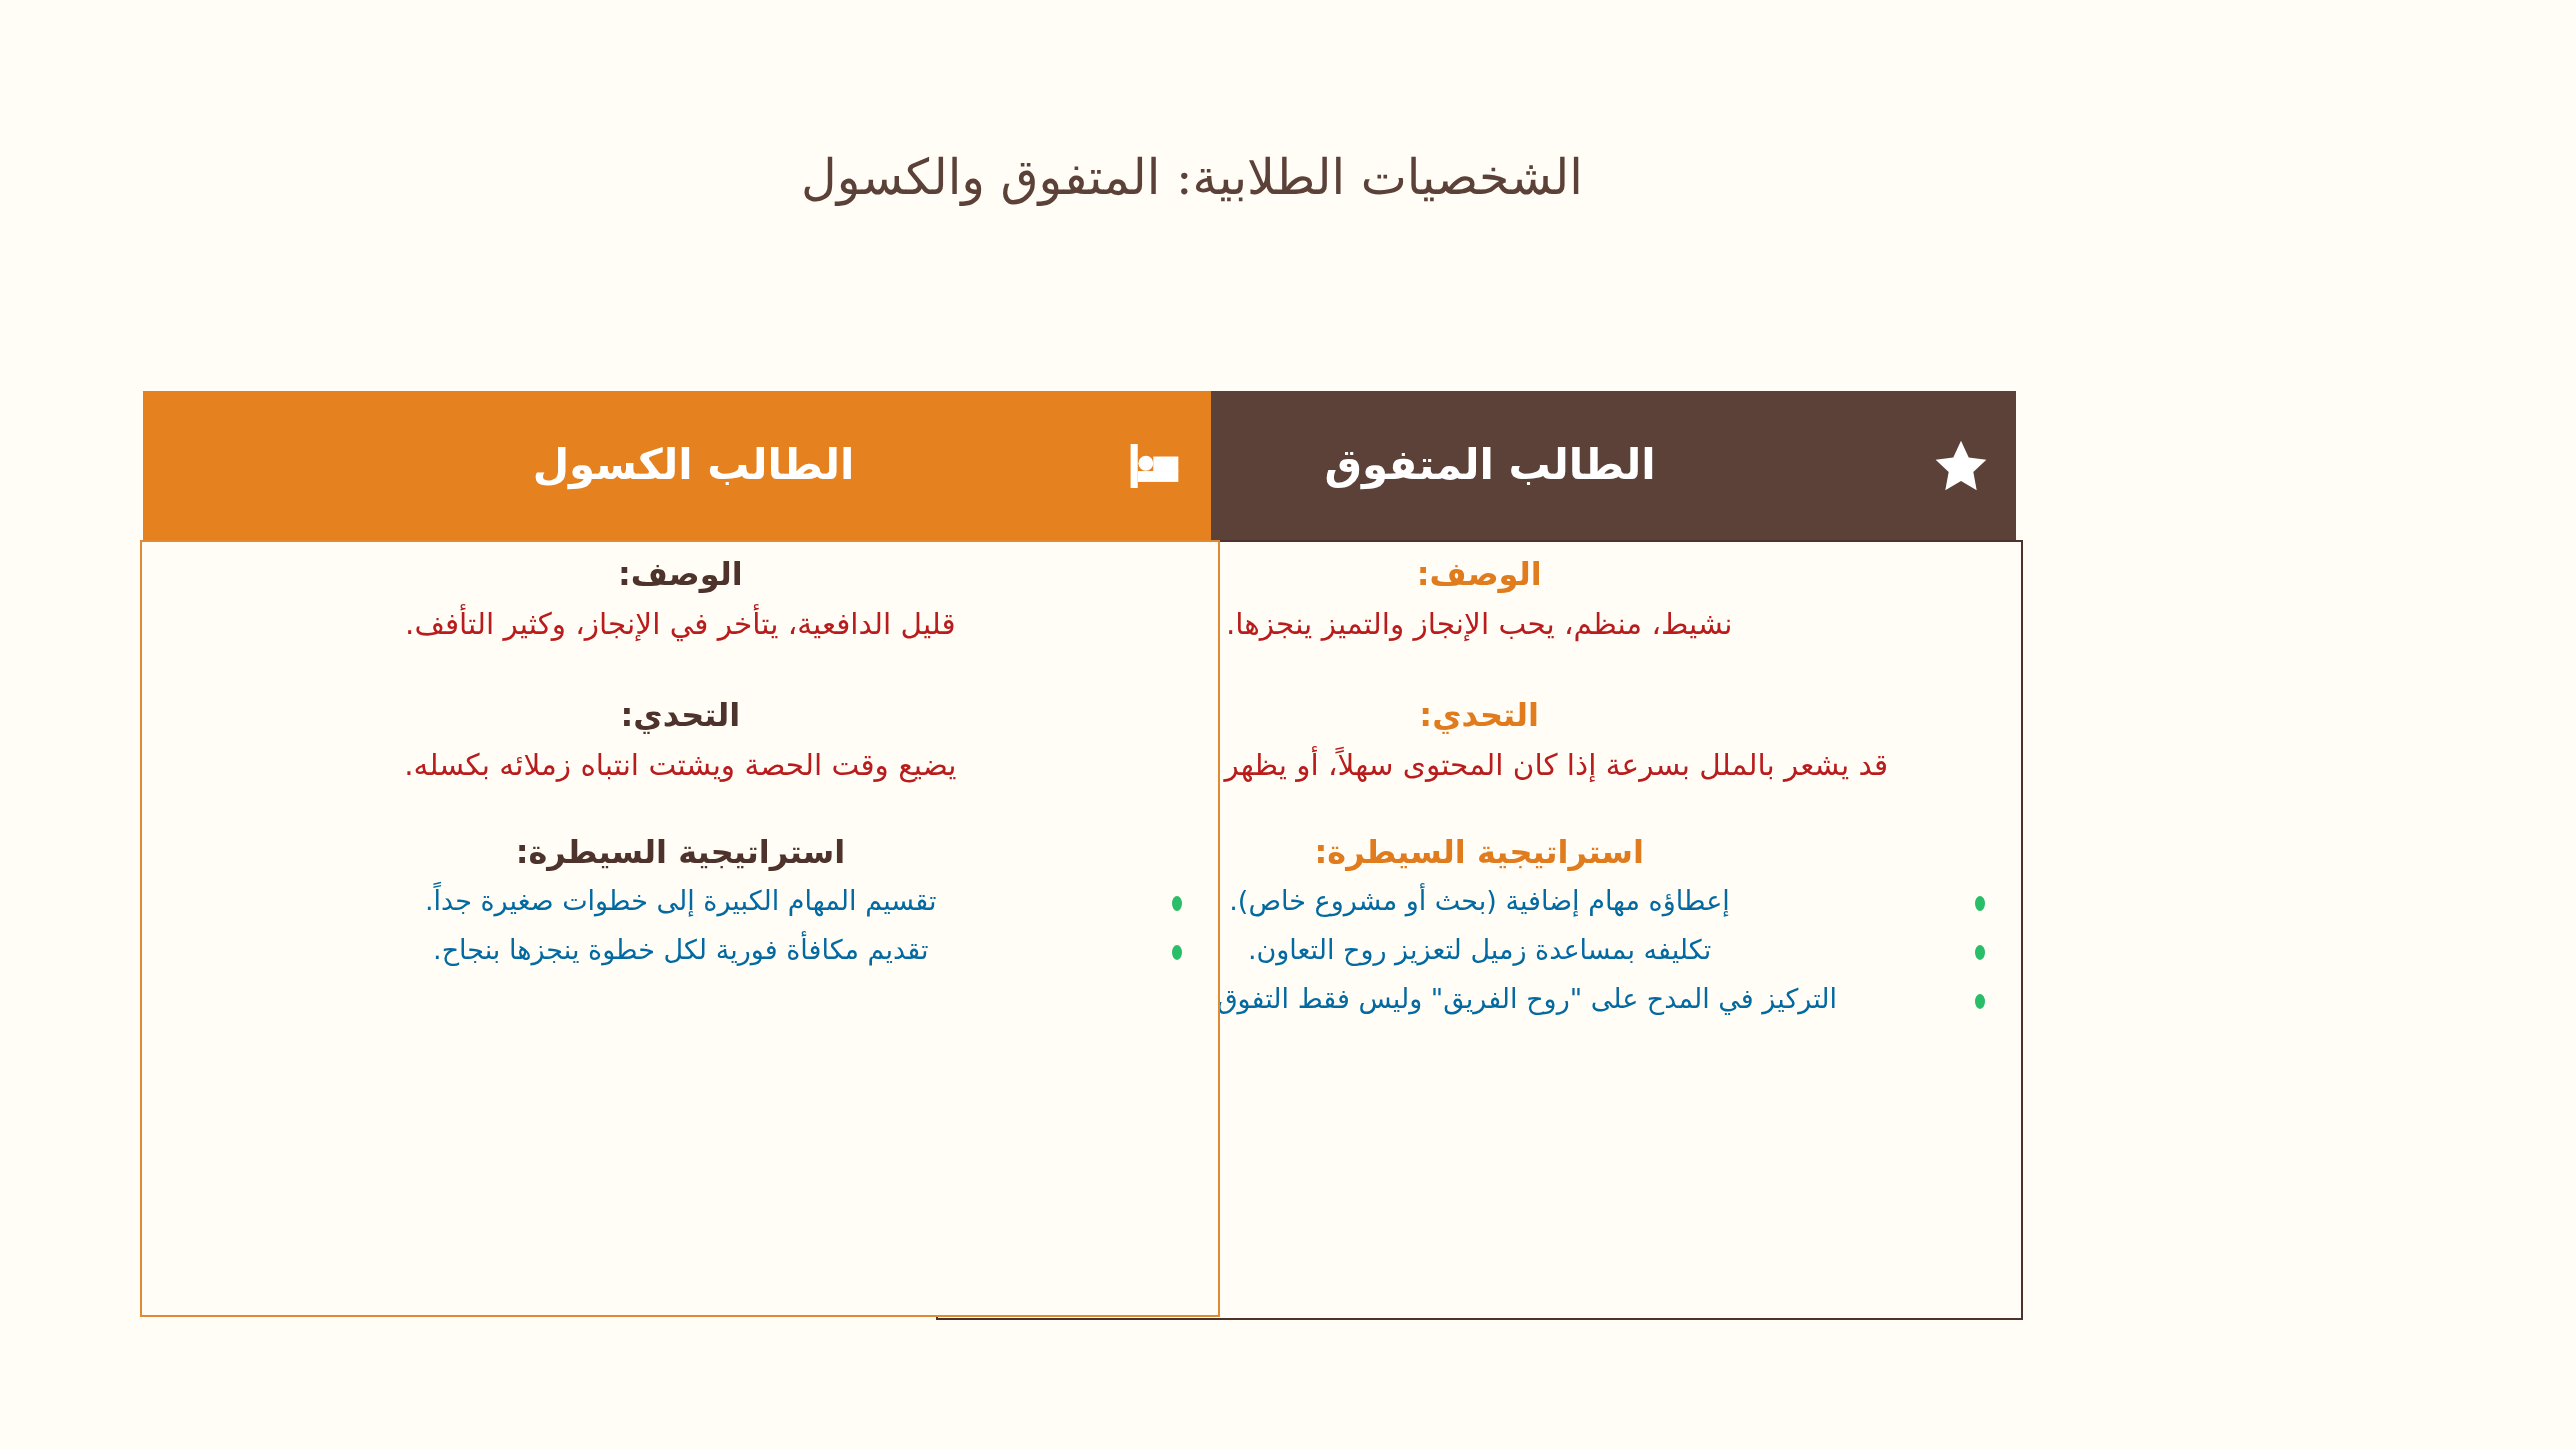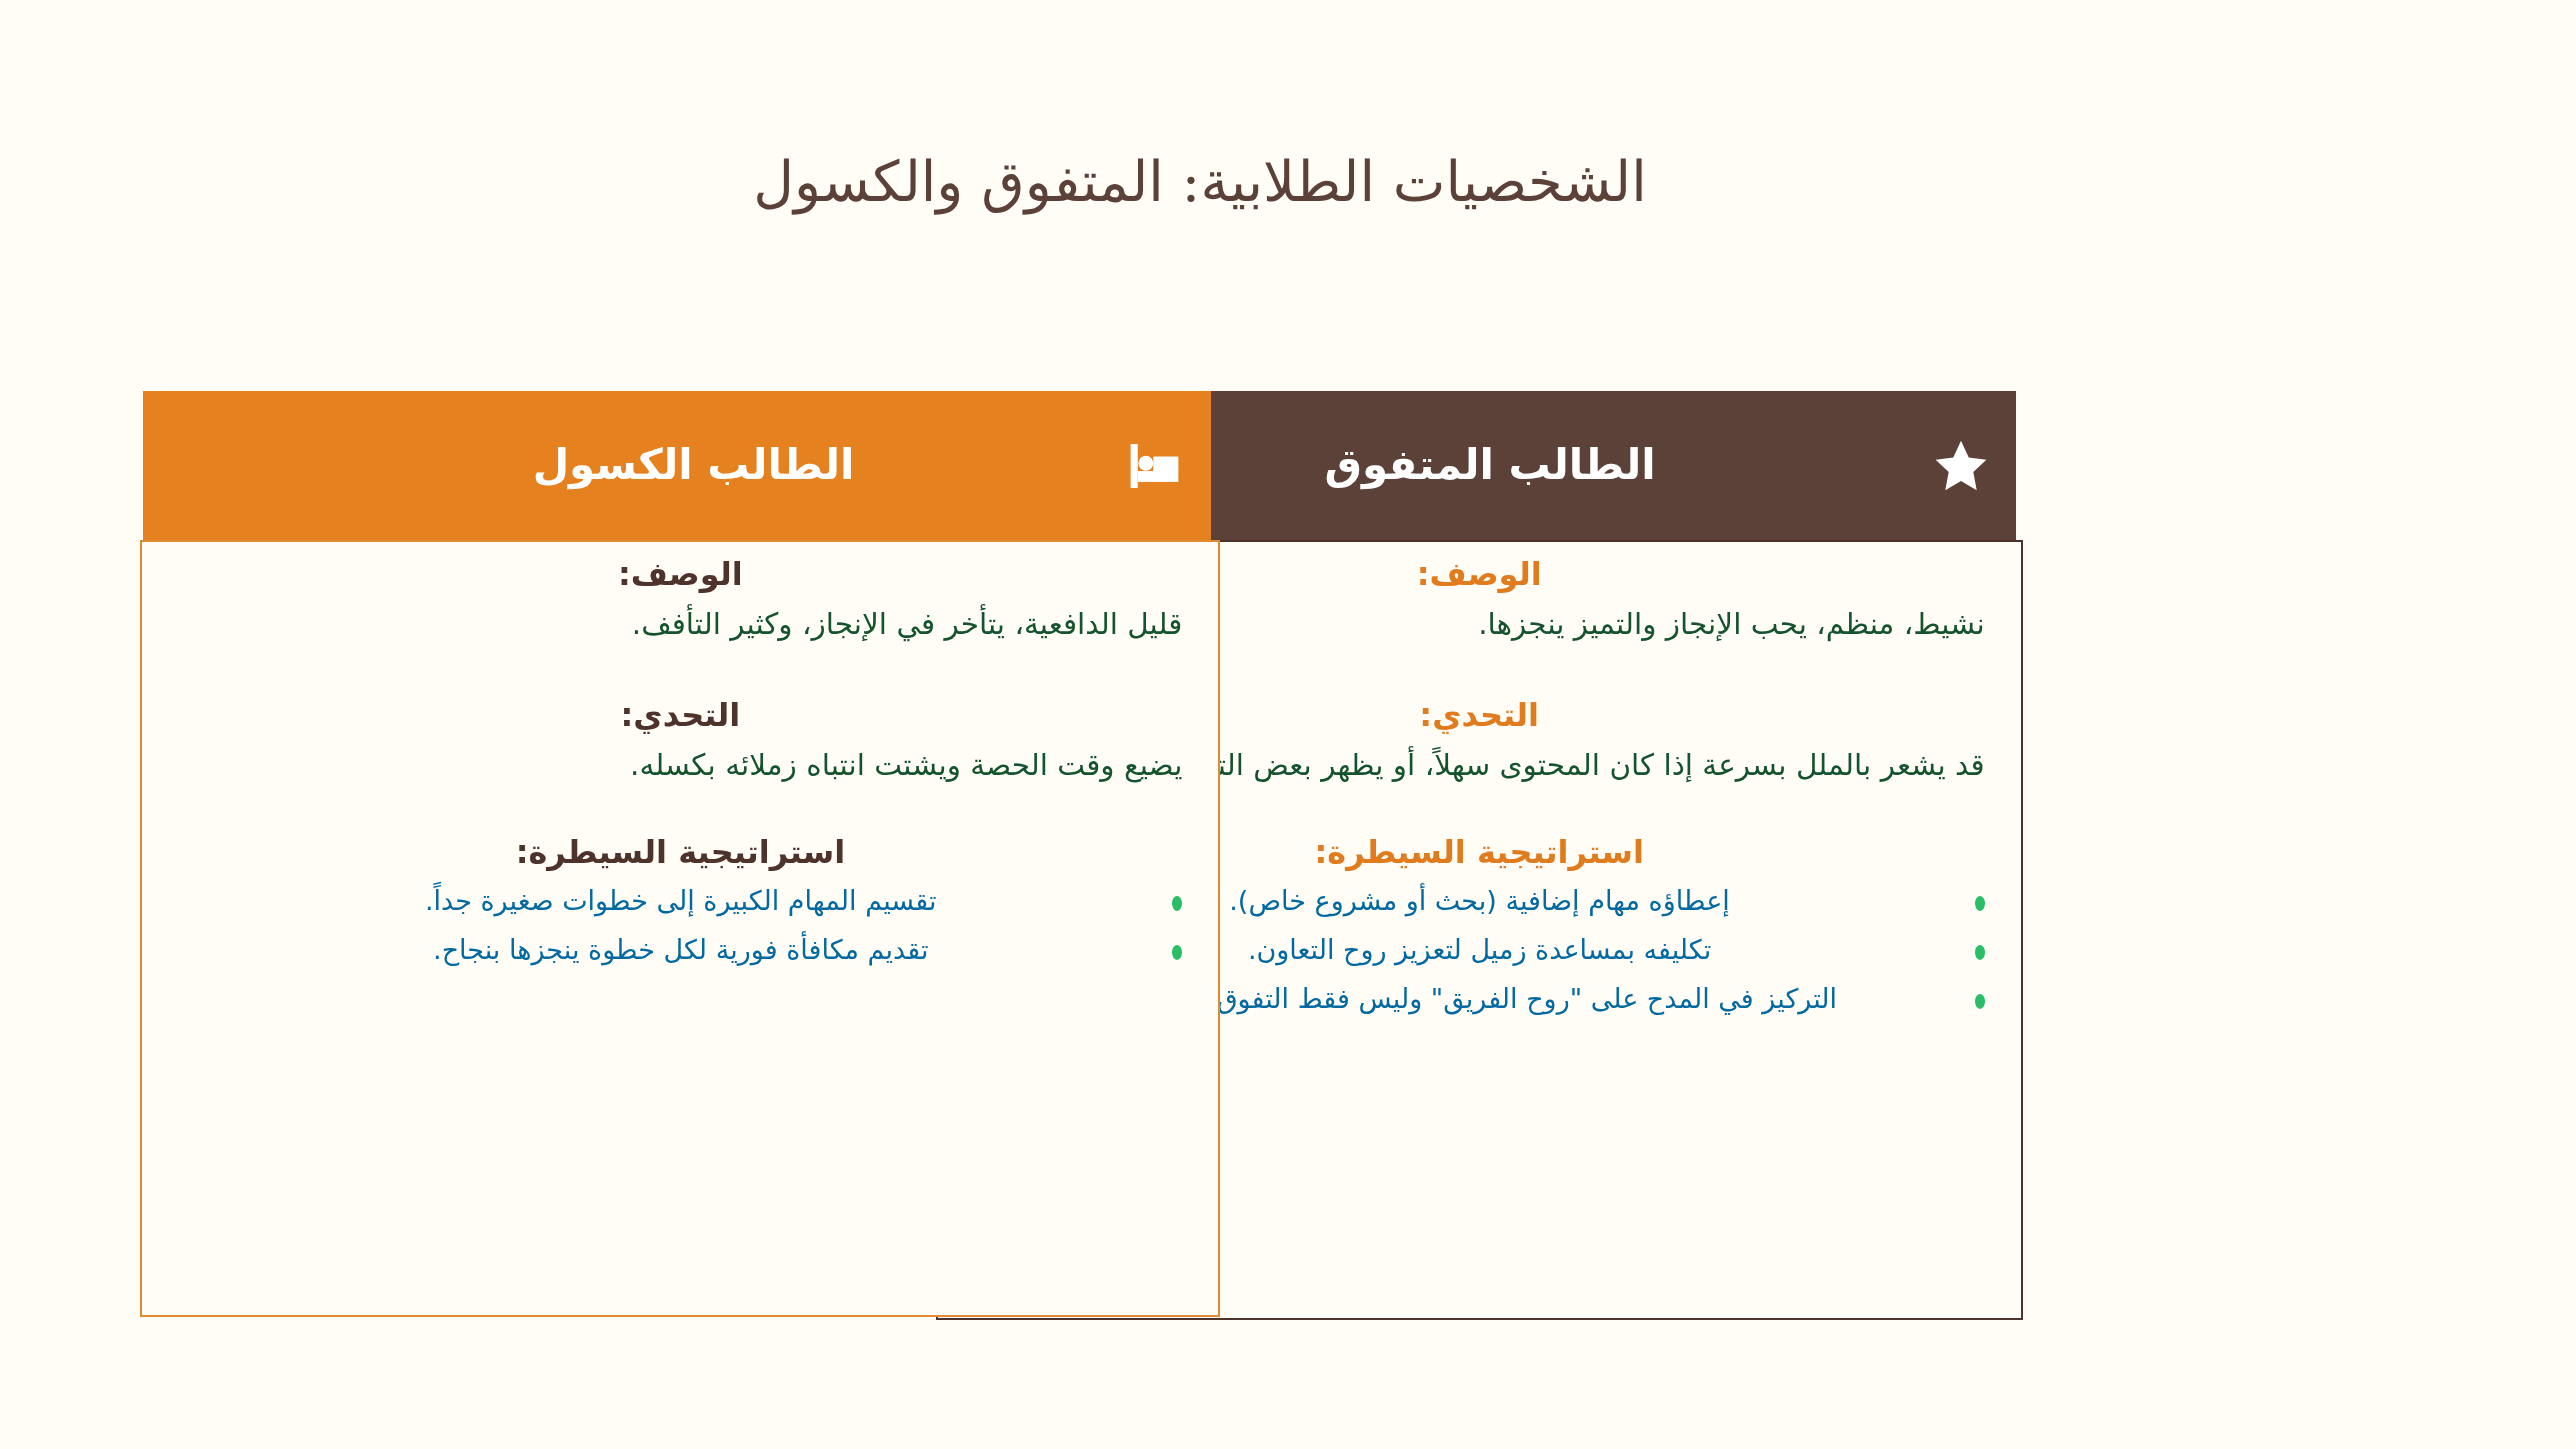--- a/index.html
+++ b/index.html
@@ -12,25 +12,25 @@
     background: #fffdf6;
     font-family: "DejaVu Sans", "Liberation Sans", sans-serif;
     overflow: hidden;
     position: relative;
   }
 
   
   .slide-title {
     position: absolute;
     top: 149px;
-    left: 8px;
+    left: 0;
     width: 2384px;
     text-align: center;
     font-family: "DejaVu Serif", "Liberation Serif", serif;
-    font-size: 56px;
+    font-size: 49px;
     line-height: 1.18;
     color: #5b4138;
     font-weight: 400;
     direction: rtl;
     white-space: nowrap;
   }
 
   
   .card {
     position: absolute;
@@ -109,23 +109,24 @@
     font-size: 32px;
     font-weight: bold;
     line-height: 1.25;
     margin: 0 0 10.7px 0;
     direction: rtl;
   }
   .card-right .section-heading { color: #e07b1e; }
   .card-left  .section-heading { color: #4d332c; }
 
   .section-text {
+    text-align: center;
     font-size: 29.5px;
     line-height: 1.3;
-    color: #14532d;
+    color: #b91c1c;
     margin: 0;
     direction: rtl;
   }
 
   .gap-a { height: 52px; }
   .gap-b { height: 48px; }
 
   .bullet-list {
     list-style: none;
     margin: 4px 0 0 0;

